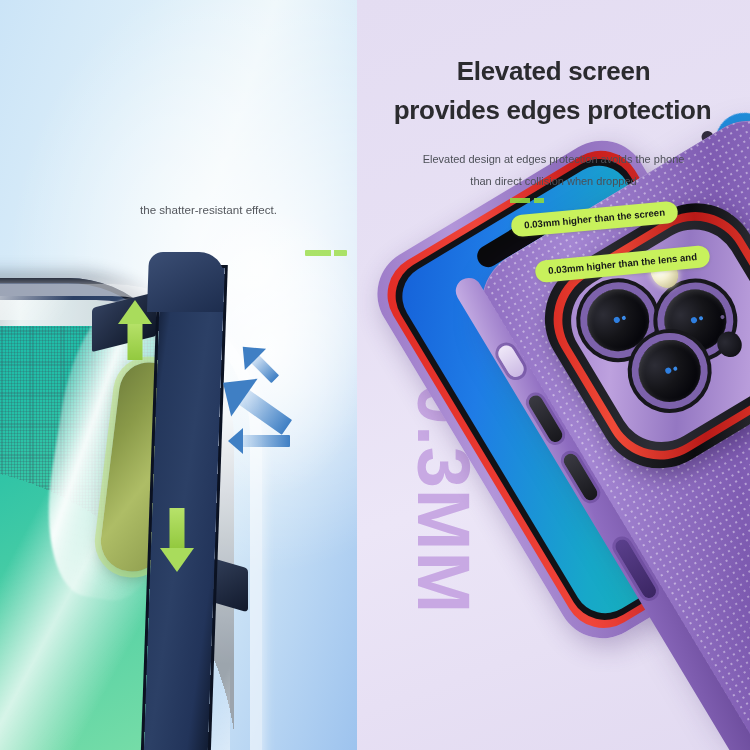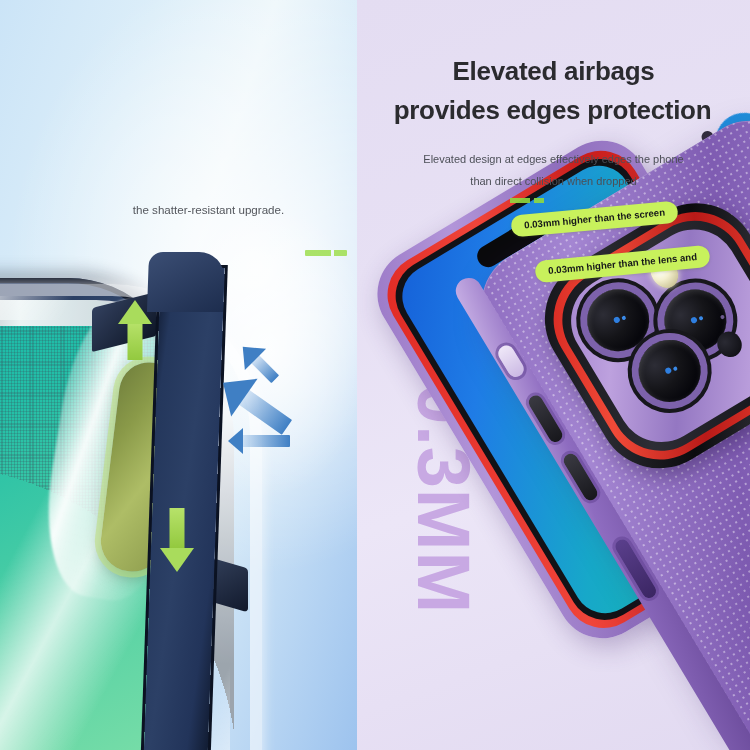--- a/index.html
+++ b/index.html
@@ -214,21 +214,21 @@
         <div class="ba-stem" style="left:24px;width:54px;height:18px;"></div>
         <div class="ba-head" style="border-top:23px solid transparent;border-bottom:23px solid transparent;border-right:26px solid #3f7fc4;"></div>
       </div>
       <div class="b-arrow" style="left:228px;top:428px;width:62px;height:26px;">
         <div class="ba-stem" style="left:14px;width:48px;height:12px;"></div>
         <div class="ba-head" style="border-top:13px solid transparent;border-bottom:13px solid transparent;border-right:15px solid #3f7fc4;"></div>
       </div>
     </div>
 
     <div class="l-sub">
-      <span class="ln2">the shatter-resistant upgrade.</span>
+      <span class="ln2">the shatter-resistant effect.</span>
     </div>
     <div class="l-dash"></div>
   </div>
 
   <div class="panel-right">
 
     <div class="vert-03">0.3MM</div>
 
     <div class="fp">
       <div class="fp-case"></div>
@@ -263,25 +263,25 @@
         </div>
       <div class="lens lens3">
           <span class="dotb"></span>
         </div>
       <div class="flash"></div>
       <div class="lidar"></div>
       <div class="mic"></div>
     </div>
 
     <div class="r-head">
-      <span class="ln1">Elevated airbags</span>
+      <span class="ln1">Elevated screen</span>
       <span class="ln2">provides edges protection</span>
     </div>
     <div class="r-sub">
-      <span>Elevated design at edges effectively edges the phone</span><br>
+      <span>Elevated design at edges protection avoids the phone</span><br>
       <span>than direct collision when dropped</span>
     </div>
     <div class="r-dash"></div>
 
     <div class="pill pill-1">0.03mm higher than the screen</div>
     <div class="pill pill-2">0.03mm higher than the lens and</div>
   </div>
 
 </div>
 

